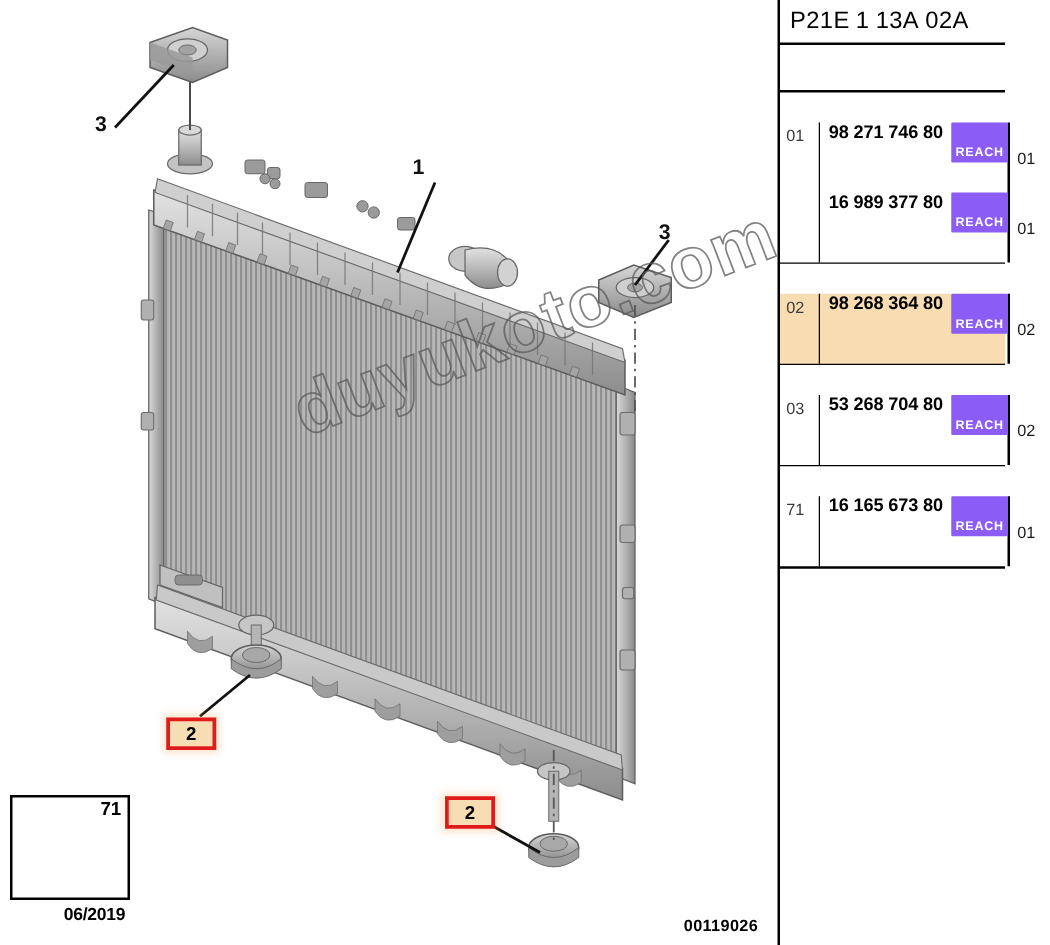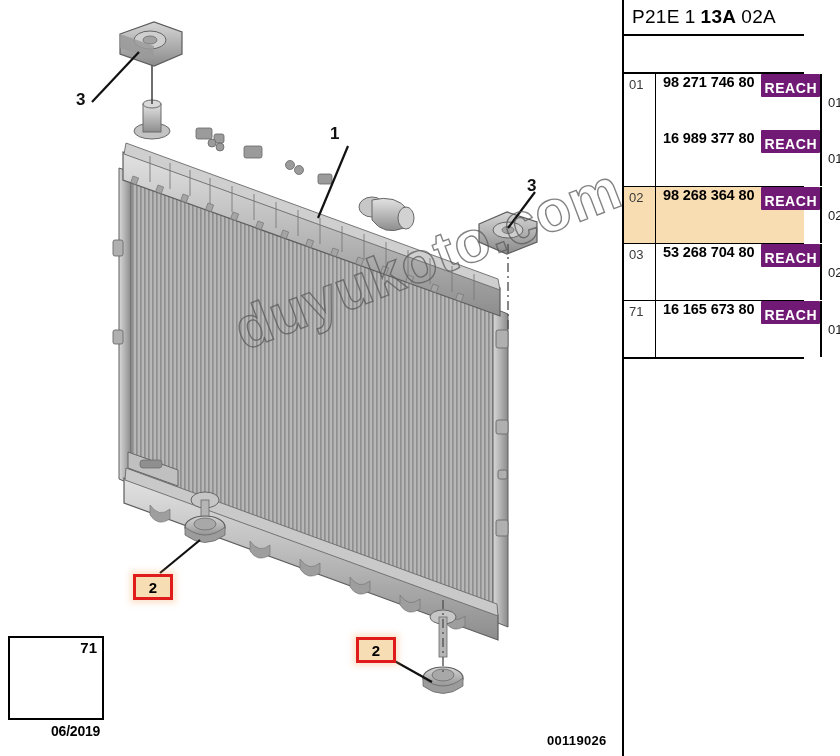--- a/index.html
+++ b/index.html
@@ -35,35 +35,36 @@
   .pt-header {
     height: 34px;
     border-bottom: 2px solid #000;
     display: flex; align-items: center;
     padding-left: 8px;
     font-size: 19px;
     letter-spacing: .3px;
     white-space: nowrap;
   }
   .pt-header span { margin-right: 5px; }
-  .pt-header .bold { font-weight: bold; }
+  .pt-header .bold { font-weight: normal; }
 
   .pt-subhead {
     height: 36px;
     border-bottom: 2px solid #000;
   }
 
   .pt-table {
     border-bottom: 2px solid #000;
   }
   .pt-row {
     display: flex;
     border-bottom: 1px solid #000;
     position: relative;
     box-sizing: border-box;
+    margin-top: 24px;
   }
   .pt-row:last-child { border-bottom: none; }
   .pt-row.highlight { background: #f9ddb2; }
 
   .pt-idx {
     width: 32px;
     flex: 0 0 32px;
     border-right: 1px solid #000;
     box-sizing: border-box;
     font-size: 13px;
@@ -94,26 +95,26 @@
     box-sizing: border-box;
   }
   .pn-num {
     font-size: 14.5px;
     font-weight: bold;
     letter-spacing: -0.1px;
     white-space: nowrap;
   }
   .reach-badge {
     margin-left: 7px;
-    background: #701a75;
+    background: #8b5cf6;
     color: #ffffff;
-    font-size: 14px;
+    font-size: 10px;
     font-weight: bold;
     letter-spacing: .6px;
-    padding: 7px 3px 2px 3px;
+    padding: 20px 3px 2px 3px;
     line-height: 1;
     border-radius: 1px;
     display: inline-block;
   }
   .qty-line {
     height: 56px;
     display: flex;
     align-items: center;
     justify-content: center;
     font-size: 13px;

